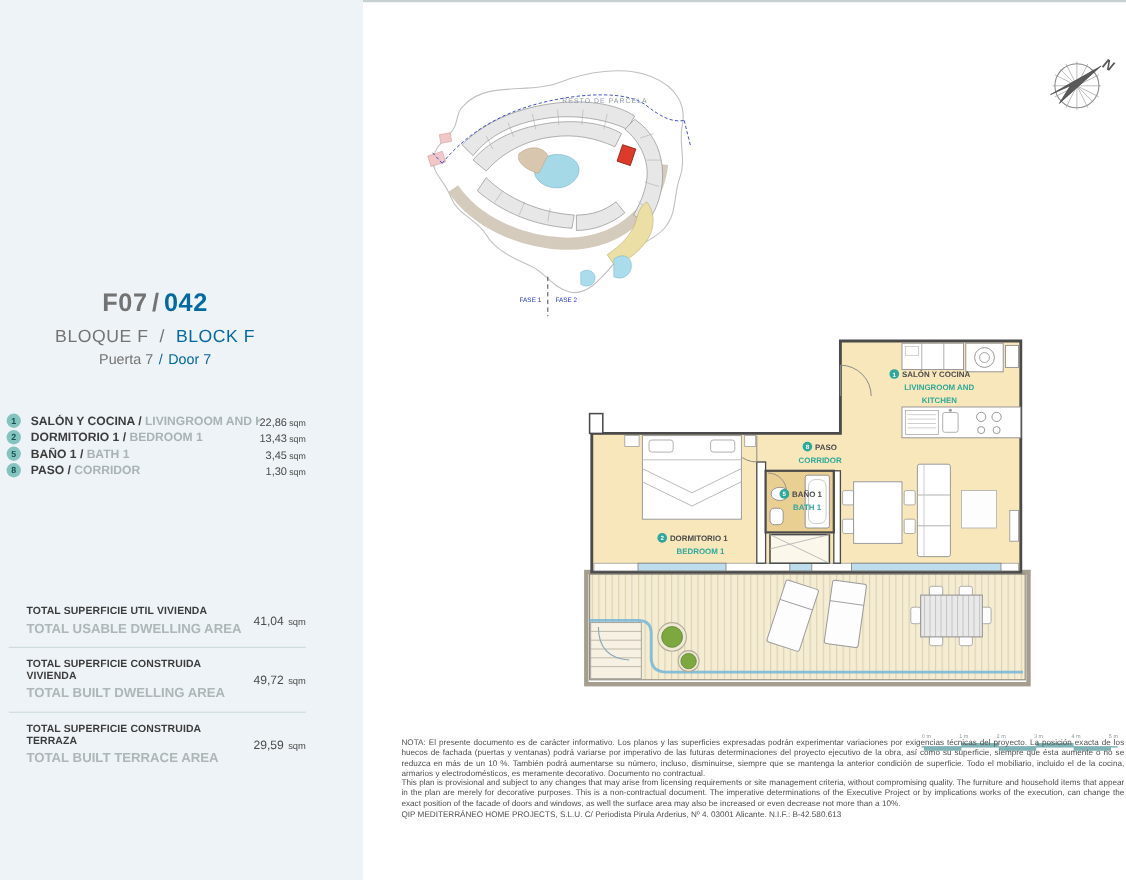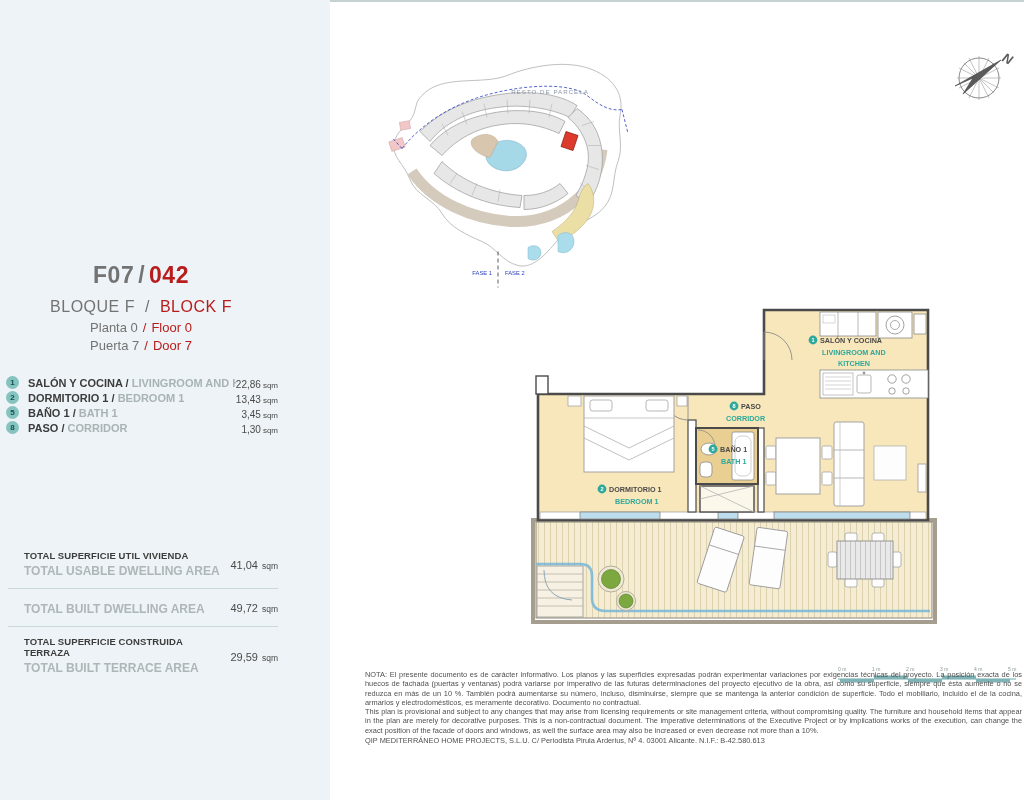--- a/index.html
+++ b/index.html
@@ -6,21 +6,21 @@
   html,body { width:1024px; height:800px; background:#ffffff; font-family:"Liberation Sans", sans-serif; }
   .page { position:relative; width:1024px; height:800px; background:#ffffff; overflow:hidden; }
 
   .top-rule { position:absolute; left:278px; top:0; width:746px; height:2px; background:#c6d2d2; }
 
   
   .left-panel { position:absolute; left:0; top:0; width:330px; height:800px; background:#edf3f6; }
 
   .unit-header { position:absolute; left:16px; top:262px; width:250px; text-align:center; }
   .t-dark  { color:#737373; }
-  .t-teal  { color:#b91c1c; }
+  .t-teal  { color:#0369a1; }
   .unit-title { font-size:23px; font-weight:bold; letter-spacing:0.5px; }
   .unit-title .sp { display:inline-block; width:4px; }
   .block-line { margin-top:9px; font-size:16px; font-weight:normal; letter-spacing:0.5px; }
   .sep-wide { margin:0 10px; }
   .floor-line { margin-top:4px; font-size:13px; }
   .floor-line .sep-mid { margin:0 5px; }
   .floor-line:last-child { margin-top:3px; }
 
   .room-list { position:absolute; left:4px; top:375px; width:274px; }
   .room-row { display:flex; align-items:center; height:15px; margin-bottom:0px; }
@@ -65,23 +65,20 @@
   <aside class="left-panel">
 
     <div class="unit-header">
       <div class="unit-title">
         <span class="t-dark">F07</span><span class="sp"></span><span class="t-dark">/</span><span class="sp"></span><span class="t-teal">042</span>
       </div>
       <div class="block-line">
         <span class="t-dark">BLOQUE F</span><span class="t-dark sep-wide">/</span><span class="t-teal">BLOCK F</span>
       </div>
       <div class="floor-line">
-        <span class="t-dark">Planta 0</span><span class="t-teal sep-mid">/</span><span class="t-teal">Floor 0</span>
-      </div>
-      <div class="floor-line">
         <span class="t-dark">Puerta 7</span><span class="t-teal sep-mid">/</span><span class="t-teal">Door 7</span>
       </div>
     </div>
 
     <div class="room-list">
       <div class="room-row">
         <span class="badge">1</span>
         <span class="room-label"><span class="es">SALÓN Y COCINA</span><span class="es"> </span><span class="es">/</span><span class="en"> </span><span class="en">LIVINGROOM AND KITCHEN</span></span>
         <span class="room-value"><span class="val">22,86</span><span class="unit">sqm</span></span>
       </div>
@@ -106,20 +103,21 @@
       <div class="total-block">
         <div class="total-labels">
           <div class="es">TOTAL SUPERFICIE UTIL VIVIENDA</div>
           <div class="en">TOTAL USABLE DWELLING AREA</div>
         </div>
         <div class="total-value"><span class="val">41,04</span><span class="unit">sqm</span></div>
       </div>
       <div class="divider"></div>
       <div class="total-block">
         <div class="total-labels">
+          <div class="es">TOTAL SUPERFICIE CONSTRUIDA VIVIENDA</div>
           <div class="en">TOTAL BUILT DWELLING AREA</div>
         </div>
         <div class="total-value"><span class="val">49,72</span><span class="unit">sqm</span></div>
       </div>
       <div class="divider"></div>
       <div class="total-block">
         <div class="total-labels">
           <div class="es">TOTAL SUPERFICIE CONSTRUIDA TERRAZA</div>
           <div class="en">TOTAL BUILT TERRACE AREA</div>
         </div>

